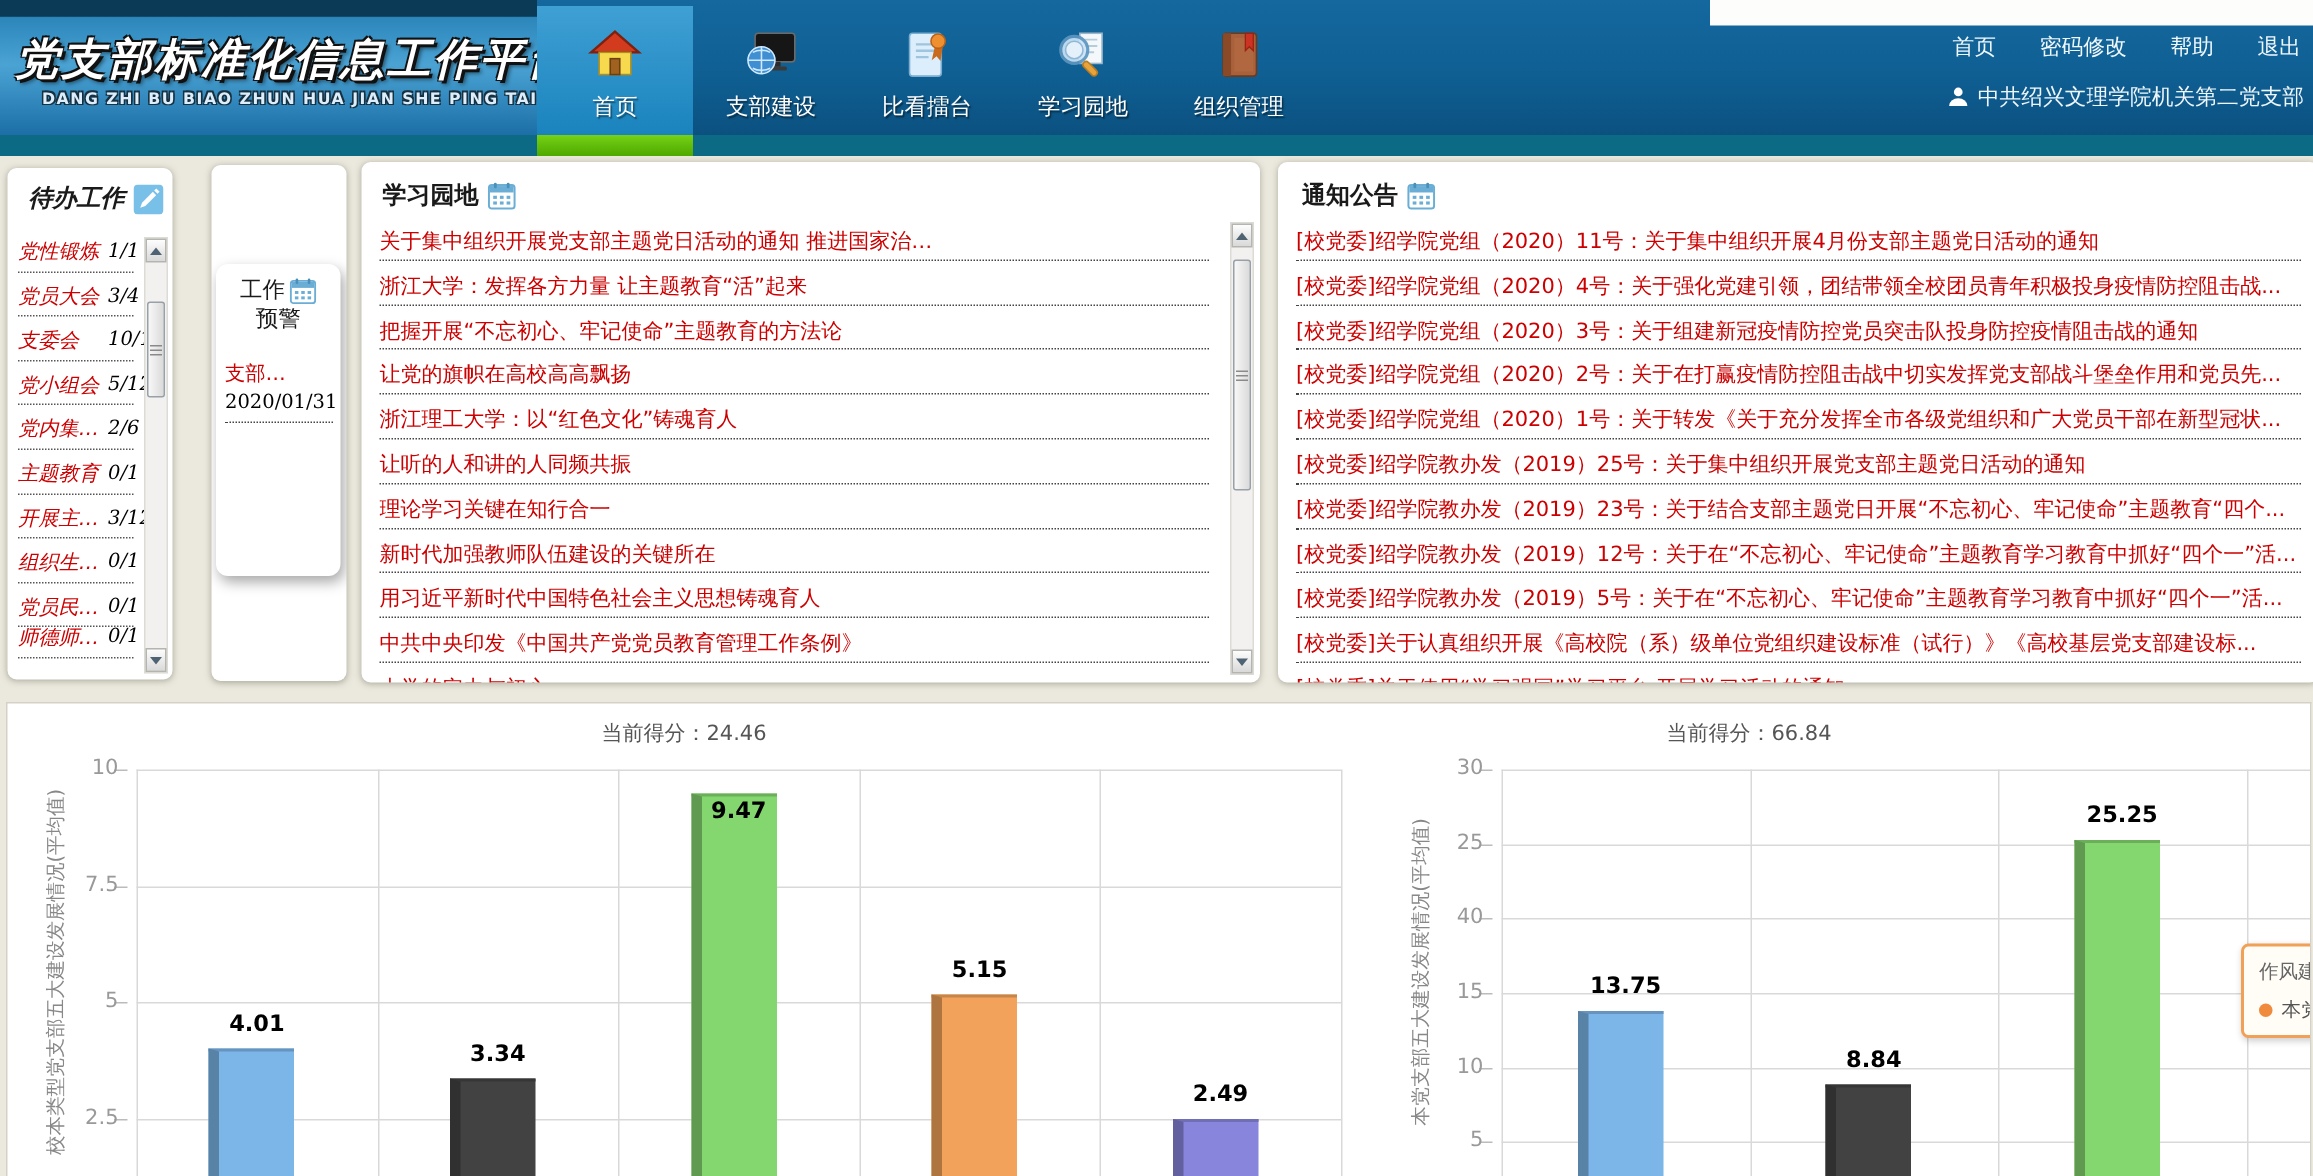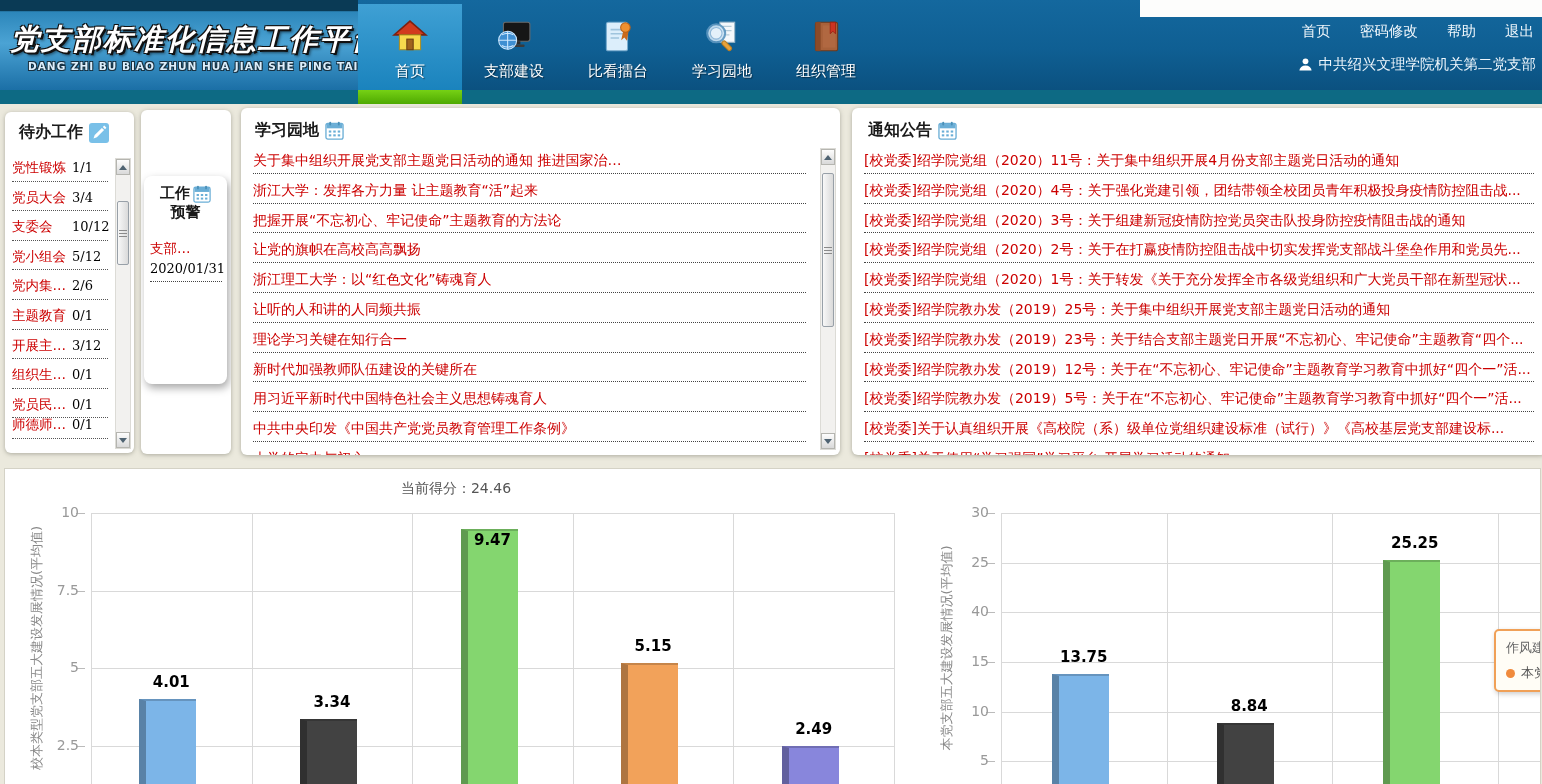--- a/index.html
+++ b/index.html
@@ -26,33 +26,33 @@
   #top-links{position:absolute;right:8px;top:21px;white-space:nowrap;}
   #top-links span{margin-left:24px;color:#f0f7fc;font-size:14.5px;cursor:pointer;}
   #user-row{position:absolute;right:6px;top:55px;display:flex;align-items:center;color:#eef6fc;font-size:14.5px;white-space:nowrap;}
   #user-row svg{margin-right:6px;}
   #header-strip{position:absolute;left:0;top:90px;width:1542px;height:14px;background:#0d6a84;}
   #active-underline{position:absolute;left:358px;top:0;width:104px;height:14px;
        background:linear-gradient(180deg,#76d115,#4ea900);}
 
   
   .panel{position:absolute;background:#fff;border-radius:6px;box-shadow:0 1px 4px rgba(110,110,95,.5);overflow:hidden;}
-  #todo-panel{left:5px;top:112px;width:129px;height:341px;}
+  #todo-panel{left:5px;top:112px;width:110px;height:341px;font-style:italic;}
   #warning-col{left:141px;top:110px;width:90px;height:344px;}
   #warning-card{position:absolute;left:3px;top:66px;width:83px;height:208px;background:#fff;border-radius:8px;
        box-shadow:2px 4px 9px rgba(0,0,0,.35);}
   #study-panel{left:241px;top:108px;width:599px;height:347px;}
   #notice-panel{left:852px;top:108px;width:694px;height:347px;}
 
   .panel-title{position:absolute;display:flex;align-items:center;font-weight:bold;font-size:16px;color:#1a1a1a;white-space:nowrap;}
   .panel-title svg{margin-left:6px;}
   #todo-title{left:14px;top:10px;}
   #study-title{left:14px;top:12px;}
   #notice-title{left:16px;top:12px;}
-  #warning-title{position:absolute;left:0;top:8px;width:100%;text-align:center;font-weight:bold;font-size:15px;color:#1a1a1a;line-height:19px;}
+  #warning-title{position:absolute;left:0;top:8px;width:100%;text-align:center;font-weight:normal;font-size:15px;color:#1a1a1a;line-height:19px;}
   #warning-title .t-row{display:flex;align-items:center;justify-content:center;}
   #warning-title svg{margin-left:3px;}
 
   .news-item{position:absolute;left:12px;right:34px;height:29.8px;border-bottom:1px dotted #444;box-sizing:border-box;}
   #notice-panel .news-item{right:12px;}
   .news-link{position:absolute;left:0;top:8px;font-size:14px;color:#cc0000;white-space:nowrap;overflow:hidden;max-width:100%;cursor:pointer;}
 
   .todo-item{position:absolute;left:7px;right:26px;height:29.6px;border-bottom:1px dotted #555;box-sizing:border-box;}
   .todo-label{position:absolute;left:0;top:7px;font-size:13.5px;color:#cc0000;white-space:nowrap;cursor:pointer;}
   .todo-count{position:absolute;left:60px;top:8px;font-size:13px;color:#000;font-family:"DejaVu Serif",serif;}
@@ -417,20 +417,21 @@
       <div class="bar" style="left: 134.3px; top: 229.69px; width: 57px; height: 86.31px; background: rgb(124, 181, 232); border-left: 7px solid rgb(89, 130, 167); border-top: 2px solid rgb(102, 148, 190);"></div>
       <div class="bar-label" style="left: 116.3px; top: 203.69px;">4.01</div>
       <div class="bar" style="left: 294.9px; top: 250.46px; width: 57px; height: 65.54px; background: rgb(66, 66, 66); border-left: 7px solid rgb(48, 48, 48); border-top: 2px solid rgb(54, 54, 54);"></div>
       <div class="bar-label" style="left: 276.9px; top: 224.46px;">3.34</div>
       <div class="bar" style="left: 455.5px; top: 60.43px; width: 57px; height: 255.57px; background: rgb(132, 214, 111); border-left: 7px solid rgb(95, 154, 80); border-top: 2px solid rgb(108, 175, 91);"></div>
       <div class="bar-label" style="left: 437.5px; top: 62.43px;">9.47</div>
       <div class="bar" style="left: 616.1px; top: 194.35px; width: 57px; height: 121.65px; background: rgb(242, 162, 90); border-left: 7px solid rgb(174, 117, 65); border-top: 2px solid rgb(198, 133, 74);"></div>
       <div class="bar-label" style="left: 598.1px; top: 168.35px;">5.15</div>
       <div class="bar" style="left: 776.7px; top: 276.81px; width: 57px; height: 39.19px; background: rgb(136, 134, 220); border-left: 7px solid rgb(98, 96, 158); border-top: 2px solid rgb(112, 110, 180);"></div>
       <div class="bar-label" style="left: 758.7px; top: 250.81px;">2.49</div>
+      <div class="chart-score" style="left: 1011px; top: 11px; width: 300px;">当前得分：66.84</div>
       <div class="y-name" style="left: 782px; top: 170px;">本党支部五大建设发展情况(平均值)</div>
       <div class="gridline-h" style="left: 996px; top: 44px; width: 662px;"></div>
       <div class="tick-mark" style="left: 981px; top: 44px;"></div>
       <div class="tick-label" style="left: 924px; top: 35px;">30</div>
       <div class="gridline-h" style="left: 996px; top: 93.6667px; width: 662px;"></div>
       <div class="tick-mark" style="left: 981px; top: 93.6667px;"></div>
       <div class="tick-label" style="left: 924px; top: 84.6667px;">25</div>
       <div class="gridline-h" style="left: 996px; top: 143.333px; width: 662px;"></div>
       <div class="tick-mark" style="left: 981px; top: 143.333px;"></div>
       <div class="tick-label" style="left: 924px; top: 134.333px;">40</div>

